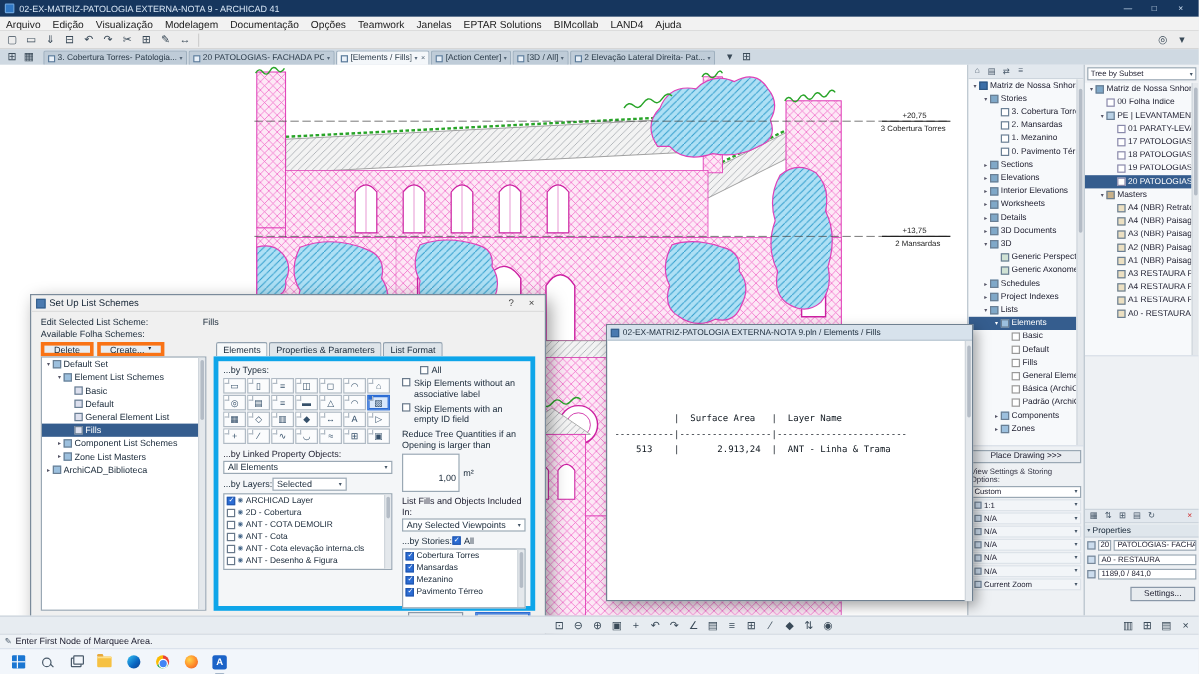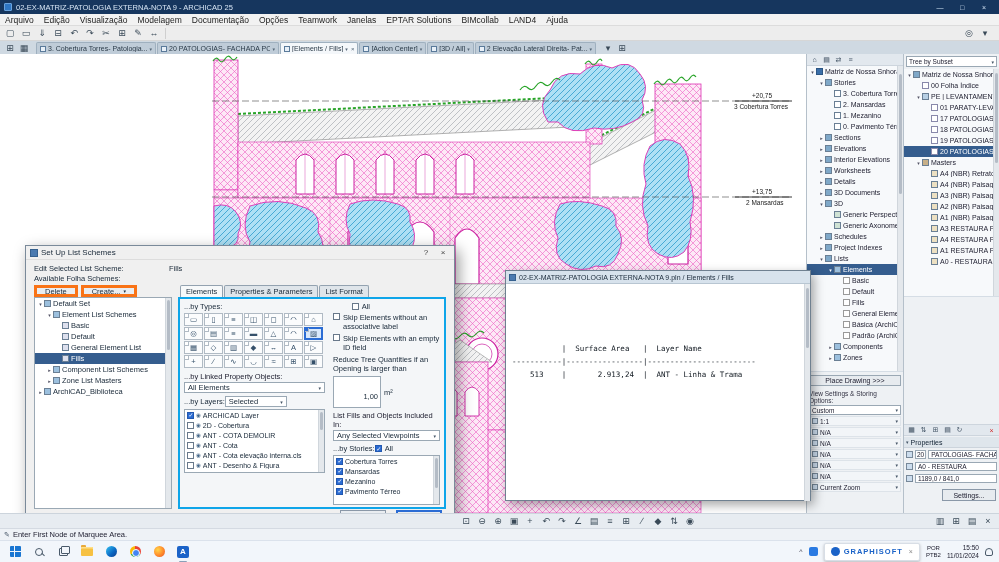--- a/index.html
+++ b/index.html
@@ -107,21 +107,21 @@
 .dlg-row2{display:flex;align-items:flex-end;padding:2px 8px 0;height:22px}
 .avail{width:140px}
 .avail-btns{display:flex;gap:3px;margin-top:2px}
 .dbtn{height:12px;border:3px solid #f97316;background:#e9edf1;padding:0 8px;line-height:11px;display:inline-flex;align-items:center;gap:3px}
 .dbtn .caret{font-size:5px}
 .dtabs{display:flex;gap:1px;margin-left:6px}
 .dtab{height:12px;border:1px solid #93a2b0;border-bottom:none;background:#dfe5ea;padding:0 5px;line-height:11px;border-radius:2px 2px 0 0}
 .dtab.active{background:#f7f9fa}
 .dlg-main{display:flex;gap:6px;padding:0 8px;height:212px}
 .dtree{width:138px;background:#fff;border:1px solid #9aa8b4;overflow:hidden;position:relative;padding-right:6px}
-.dtab-content{flex:1;border:2px solid #0ea5e9;background:#f4f6f8;padding:3px 4px;position:relative}
+.dtab-content{flex:1;border:4px solid #0ea5e9;background:#f4f6f8;padding:3px 4px;position:relative}
 .bt-row{display:flex;align-items:center;justify-content:space-between;margin-bottom:2px}
 .cb-label{display:flex;align-items:center;gap:3px}
 .tc-cols{display:flex;gap:8px}
 .tc-left{width:141px}
 .tc-right{flex:1;min-width:0}
 .tgrid{display:grid;grid-template-columns:repeat(7,19px);grid-auto-rows:13px;gap:1px;margin-bottom:4px}
 .tcell{position:relative;border:1px solid #b0bac4;background:#fbfcfd;display:flex;align-items:center;justify-content:center;font-size:7.5px;color:#35506a}
 .tcell.sel{border-color:#2b6cd4;background:#d9e8fb;box-shadow:inset 0 0 0 1px #2b6cd4}
 .mini-cb{position:absolute;left:0;top:0;width:4px;height:4px;border-right:1px solid #b0bac4;border-bottom:1px solid #b0bac4;background:#fff}
 .mini-cb.on{background:#2b6cd4}
@@ -180,21 +180,21 @@
 .clock{display:flex;flex-direction:column;align-items:flex-end;font-size:6.5px;line-height:1.2;color:#223}
 .bell{width:8px;height:8px;border:1.2px solid #4a5a6a;border-radius:50% 50% 2px 2px}
 </style>
 </head>
 <body>
 
 <div id="app">
 
   <div class="titlebar">
     <span class="app-logo"></span>
-    <span class="tb-title">02-EX-MATRIZ-PATOLOGIA EXTERNA-NOTA 9 - ARCHICAD 25</span>
+    <span class="tb-title">02-EX-MATRIZ-PATOLOGIA EXTERNA-NOTA 9 - ARCHICAD 41</span>
     <span class="win-btns">
       <span class="wbtn">—</span>
       <span class="wbtn">□</span>
       <span class="wbtn">×</span>
     </span>
   </div>
 
   <div class="menubar">
 
   <span class="menu-item">Arquivo</span>
@@ -1191,33 +1191,15 @@
         </span>
 
         <span class="tk">
           <span class="i-firefox-button"></span>
         </span>
 
         <span class="tk active">
           <span class="i-archicad-button"></span>
         </span>
       </span>
-    <span class="tb-right">
-      <span class="tray-caret">^</span>
-      <span class="tray-badge"></span>
-      <span class="toast">
-        <span class="toast-logo"></span>
-        <span class="toast-text">GRAPHISOFT</span>
-        <span class="toast-close">×</span>
-      </span>
-      <span class="lang">
-        <span>POR</span>
-        <span>PTB2</span>
-      </span>
-      <span class="clock">
-        <span>15:50</span>
-        <span>11/01/2024</span>
-      </span>
-      <span class="bell"></span>
-    </span>
   </div>
 
 </div>
 
 </body></html>

